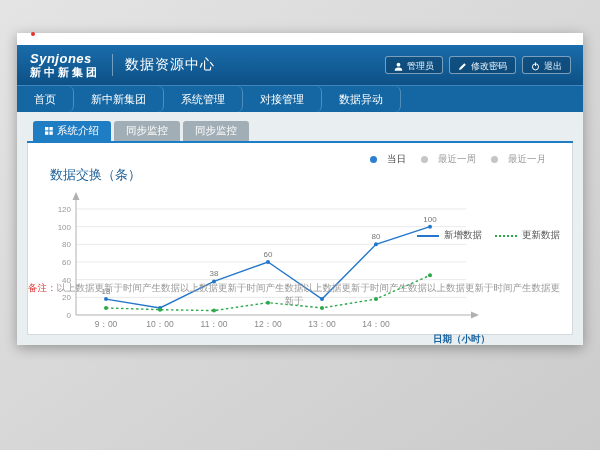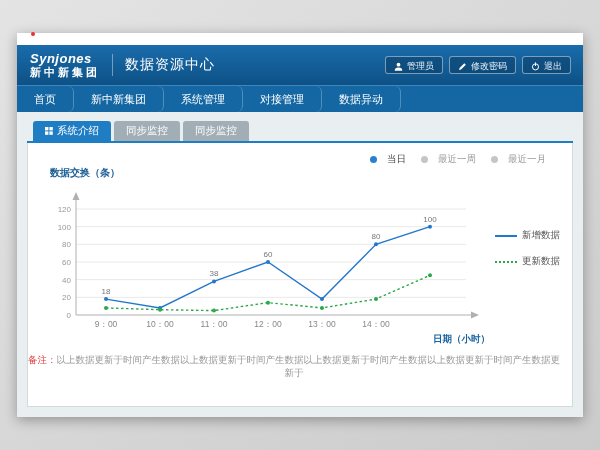--- a/index.html
+++ b/index.html
@@ -2,21 +2,21 @@
 <html><head>
 <meta charset="utf-8">
 <style>
   * { margin:0; padding:0; box-sizing:border-box; }
   html,body { width:600px; height:450px; }
   body {
     font-family:"Liberation Sans","DejaVu Sans",sans-serif;
     background:linear-gradient(145deg,#e4e4e4,#cbcbcb);
     position:relative; overflow:hidden;
   }
-  .page { position:absolute; left:17px; top:33px; width:566px; height:384px;
+  .page { position:absolute; left:17px; top:33px; width:566px; height:312px;
           background:#86efac; box-shadow:0 3px 12px rgba(0,0,0,.32); }
   .top-strip { height:12px; background:#fff; }
 
   
   .header { height:40px; background:linear-gradient(#1a6cab,#0d5186);
             display:flex; align-items:center; }
   .logo { display:flex; flex-direction:column; justify-content:center;
           padding-left:13px; color:#fff; cursor:pointer; }
   .logo-text { font-size:13px; font-weight:bold; font-style:italic;
                letter-spacing:.5px; position:relative; line-height:14px; }
@@ -44,25 +44,25 @@
   .tab.active { background:#1f7dc4; }
   .tab-line { height:2px; background:#1f7dc4; }
   .panel { background:#fff; border:1px solid #d3dade; border-top:none; flex:1; position:relative; }
 
   .legend-top { position:absolute; top:10px; right:26px; display:flex; gap:15px; align-items:center; }
   .lt-item { display:flex; align-items:center; gap:10px; font-size:9.5px; color:#999; cursor:pointer; }
   .lt-item.selected { color:#444; }
   .lt-dot { width:7px; height:7px; border-radius:50%; background:#c2c6c9; }
   .lt-item.selected .lt-dot { background:#2b7fd0; }
 
-  .ylabel { position:absolute; top:23px; left:22px; font-size:10px; font-weight:bold; color:#1a5e96; }
+  .ylabel { position:absolute; top:23px; left:22px; font-size:13px; font-weight:normal; color:#1a5e96; }
   .chart-wrap { position:absolute; left:14px; top:42px; }
 
   .series-legend { position:absolute; right:12px; top:86px; display:flex;
-                   flex-direction:column; gap:13px; }
+                   flex-direction:row; gap:13px; }
   .sl-item { display:flex; align-items:center; gap:5px; font-size:9.5px; color:#555; cursor:pointer; }
   .sl-line { width:22px; height:0; border-top:2px solid #2377cc; }
   .sl-line.dashed { border-top:2px dotted #2aa84a; }
 
   .note { position:absolute; left:0; right:12px; bottom:26px; text-align:center;
           font-size:9.5px; color:#999; }
   .note .prefix { color:#e03a3a; }
 </style>
 </head>
 <body>

